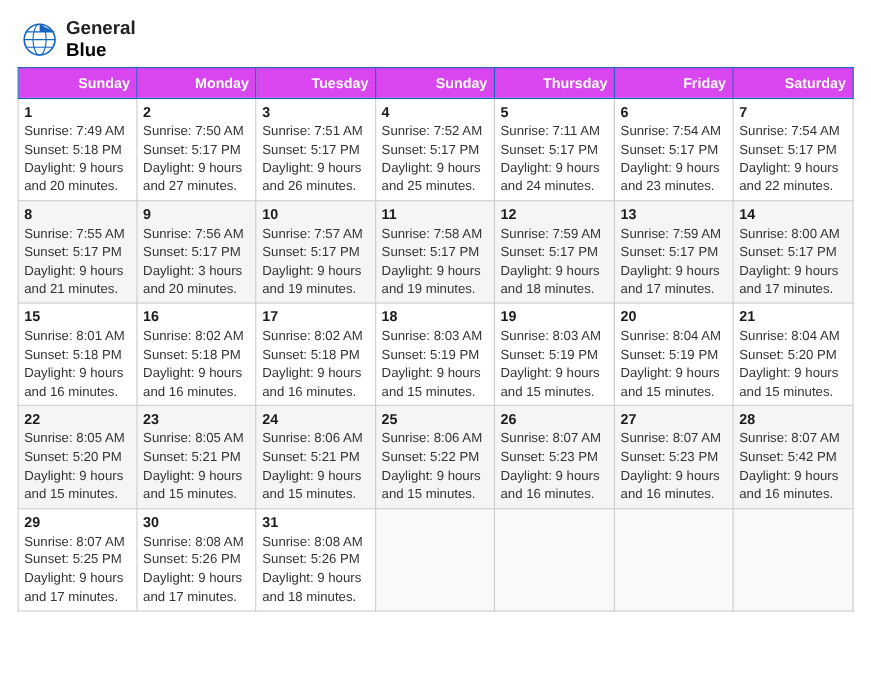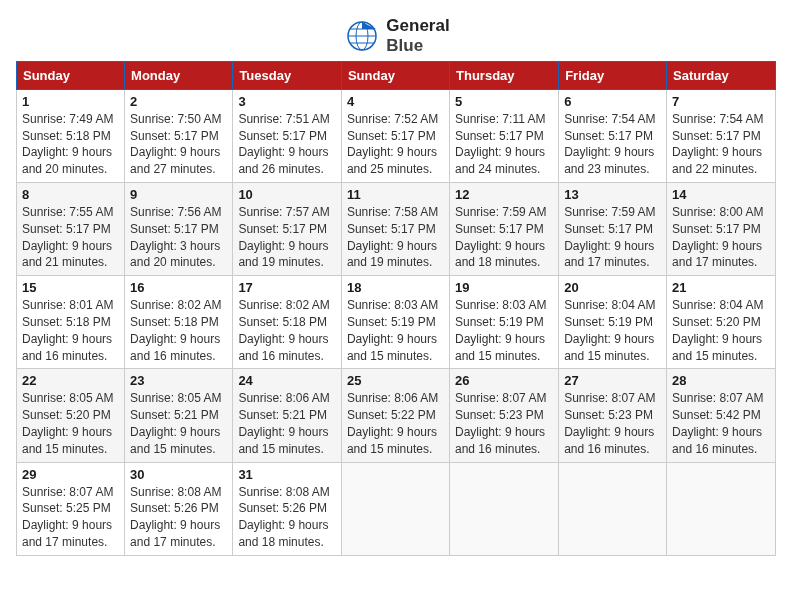--- a/index.html
+++ b/index.html
@@ -5,21 +5,21 @@
     * { box-sizing: border-box; margin: 0; padding: 0; }
     body {
       font-family: Arial, sans-serif;
       background: #fff;
       width: 792px;
       min-height: 612px;
       padding: 16px;
     }
     .header-area {
       display: flex;
-      justify-content: center;
+      justify-content: flex-start;
       align-items: flex-start;
       margin-bottom: 4px;
     }
     .title-block {
       text-align: right;
     }
     .month-title {
       font-size: 32px;
       font-weight: bold;
       color: #1a1a1a;
@@ -28,23 +28,23 @@
       font-size: 14px;
       color: #444;
       margin-top: 2px;
     }
     .calendar-table {
       width: 100%;
       border-collapse: collapse;
       font-size: 11px;
     }
     .calendar-table th {
-      background-color: #b91c1c;
+      background-color: #d946ef;
       color: #fff;
-      text-align: left;
+      text-align: right;
       padding: 6px 6px;
       font-size: 13px;
       font-weight: bold;
       border: 1px solid #1565c0;
     }
     .calendar-table td {
       border: 1px solid #ccc;
       vertical-align: top;
       padding: 4px 5px;
       height: 80px;
@@ -77,21 +77,21 @@
     .logo-svg {
       width: 40px;
       height: 35px;
     }
     .logo-name {
       font-size: 17px;
       font-weight: bold;
       line-height: 1.2;
     }
     .logo-name .gen { color: #222; }
-    .logo-name .blue-text { color: #404040; margin-top: 13px; }
+    .logo-name .blue-text { color: #000000; margin-top: 13px; }
   </style>
 </head>
 <body>
 
 <div class="header-area">
   <div class="logo-wrapper">
     <svg class="logo-svg" viewBox="0 0 40 35" xmlns="http://www.w3.org/2000/svg">
 
       <ellipse cx="20" cy="17" rx="14" ry="14" fill="none" stroke="#1565c0" stroke-width="1.5"></ellipse>
       <ellipse cx="20" cy="17" rx="6" ry="14" fill="none" stroke="#1565c0" stroke-width="1"></ellipse>

